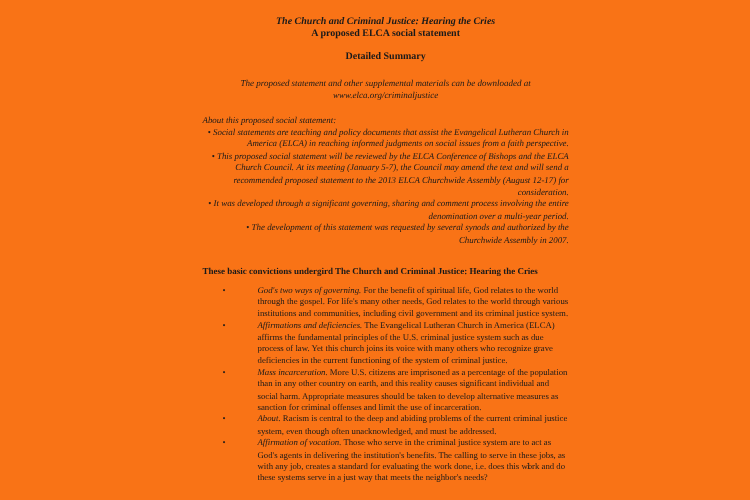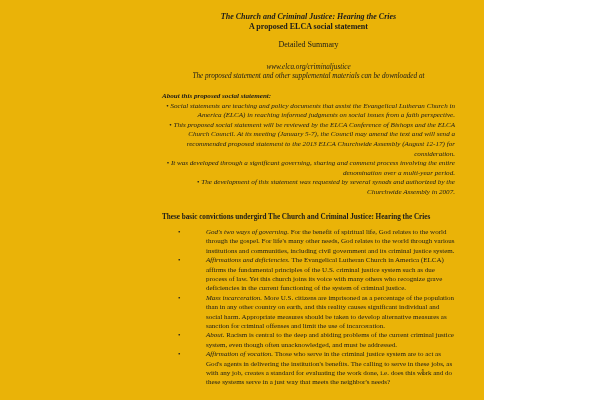--- a/index.html
+++ b/index.html
@@ -5,46 +5,46 @@
   html, body { margin: 0; padding: 0; }
   body {
     width: 600px; height: 400px;
     background: #ffffff;
     font-family: "Liberation Serif", serif;
     color: #1a1a1a;
     overflow: hidden;
   }
   .page {
     position: relative;
-    width: 484px; height: 400px;
-    background: #eab308;
+    width: 600px; height: 400px;
+    background: #f97316;
   }
   .content {
     position: absolute;
     left: 162px; top: 12px;
     width: 293px;
   }
   
   .title-block { text-align: center; font-size: 8px; line-height: 10px; }
   .doc-title   { font-weight: bold; font-style: italic; }
   .doc-subtitle{ font-weight: bold; text-align: center; }
-  .summary-heading { font-weight: normal; margin-top: 8px; }
+  .summary-heading { font-weight: bold; margin-top: 8px; }
   .download-note {
     margin-top: 13px;
     font-style: italic;
     font-size: 7.2px; line-height: 9px;
     text-align: center;
   }
   
   .about-section {
     margin-top: 11px;
     font-size: 7.1px; line-height: 9.6px;
     font-style: italic;
   }
-  .about-heading { font-weight: bold; }
+  .about-heading { font-weight: normal; }
   .about-bullet { text-align: right; }
   .bullet-glyph { font-style: normal; }
   
   .convictions-section {
     margin-top: 15px;
     font-size: 7px; line-height: 9.4px;
   }
   .convictions-heading {
     font-weight: bold; 
     font-size: 7.2px;
@@ -65,22 +65,22 @@
 <body>
 
 <div class="page">
   <div class="content">
 
     <div class="title-block">
       <div class="doc-title">The Church and Criminal Justice: Hearing the Cries</div>
       <div class="doc-subtitle">A proposed ELCA social statement</div>
       <div class="summary-heading">Detailed Summary</div>
       <div class="download-note">
+        <div>The proposed statement and other supplemental materials can be downloaded at</div>
         <div>www.elca.org/criminaljustice</div>
-        <div>The proposed statement and other supplemental materials can be downloaded at</div>
       </div>
     </div>
 
     <div class="about-section">
       <div class="about-heading">About this proposed social statement:</div>
       <div class="about-bullet"><span class="bullet-glyph">•</span> <span>Social statements are teaching and policy documents that assist the Evangelical Lutheran Church in America (ELCA) in reaching informed judgments on social issues from a faith perspective.</span></div>
       <div class="about-bullet"><span class="bullet-glyph">•</span> <span>This proposed social statement will be reviewed by the ELCA Conference of Bishops and the ELCA Church Council. At its meeting (January 5-7), the Council may amend the text and will send a recommended proposed statement to the 2013 ELCA Churchwide Assembly (August 12-17) for consideration.</span></div>
       <div class="about-bullet"><span class="bullet-glyph">•</span> <span>It was developed through a significant governing, sharing and comment process involving the entire denomination over a multi-year period.</span></div>
       <div class="about-bullet"><span class="bullet-glyph">•</span> <span>The development of this statement was requested by several synods and authorized by the Churchwide Assembly in 2007.</span></div>
     </div>

